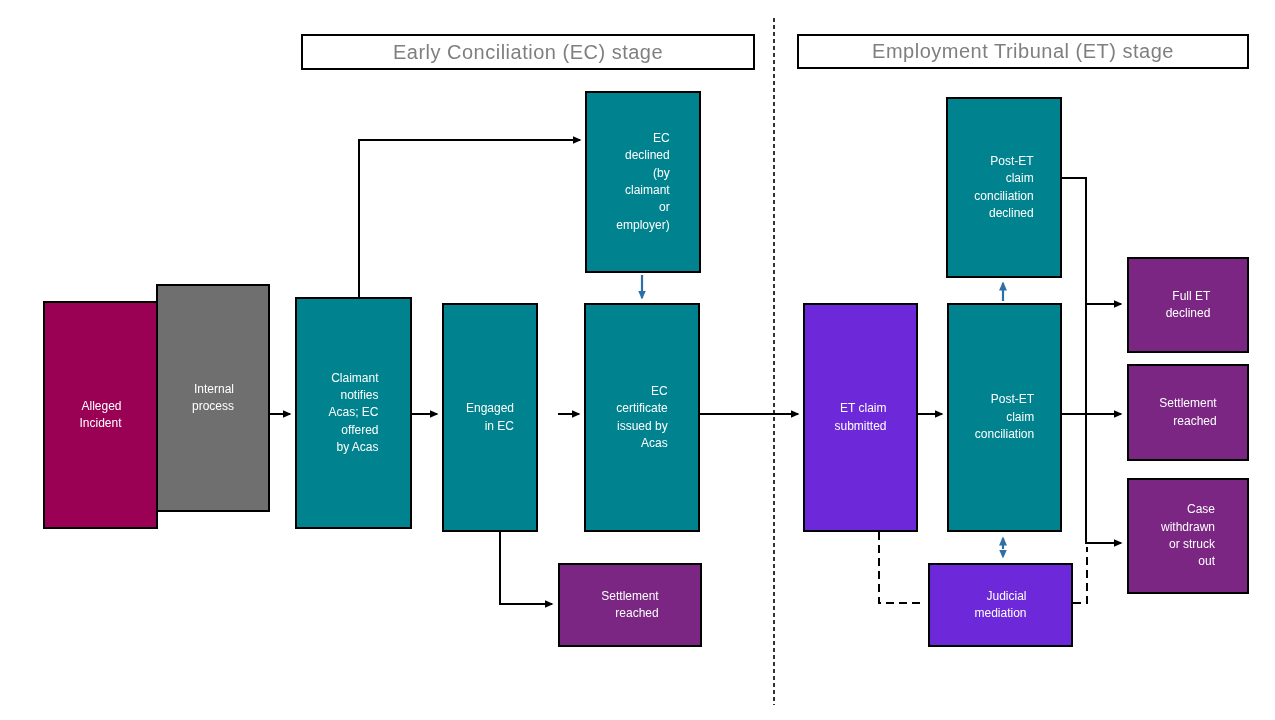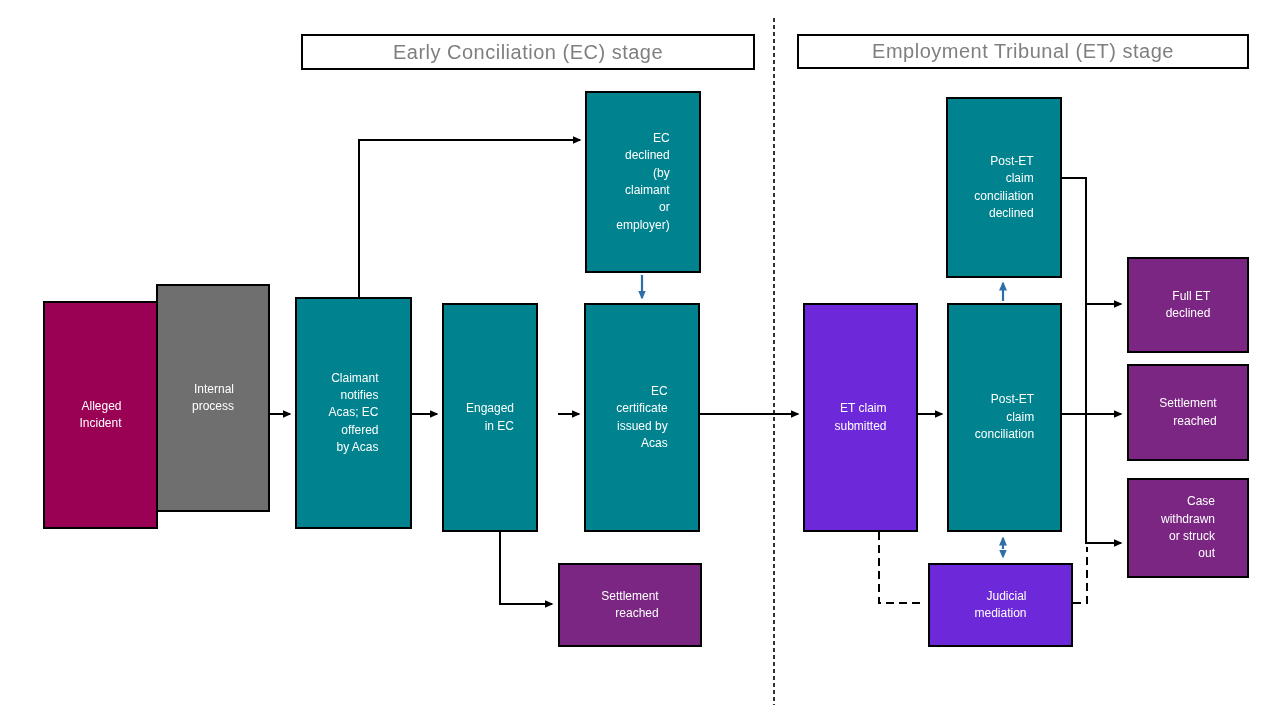--- a/index.html
+++ b/index.html
@@ -117,18 +117,18 @@
 
   <div class="node blue" style="left:928px; top:563px; width:145px; height:84px;">Judicial
 mediation</div>
 
   <div class="node purple" style="left:1127px; top:257px; width:122px; height:96px;">Full ET
 declined</div>
 
   <div class="node purple" style="left:1127px; top:364px; width:122px; height:97px;">Settlement
 reached</div>
 
-  <div class="node purple" style="left:1127px; top:478px; width:122px; height:100px;">Case
+  <div class="node purple" style="left:1127px; top:478px; width:122px; height:116px;">Case
 withdrawn
 or struck
 out</div>
 
 </div>
 
 </body></html>

